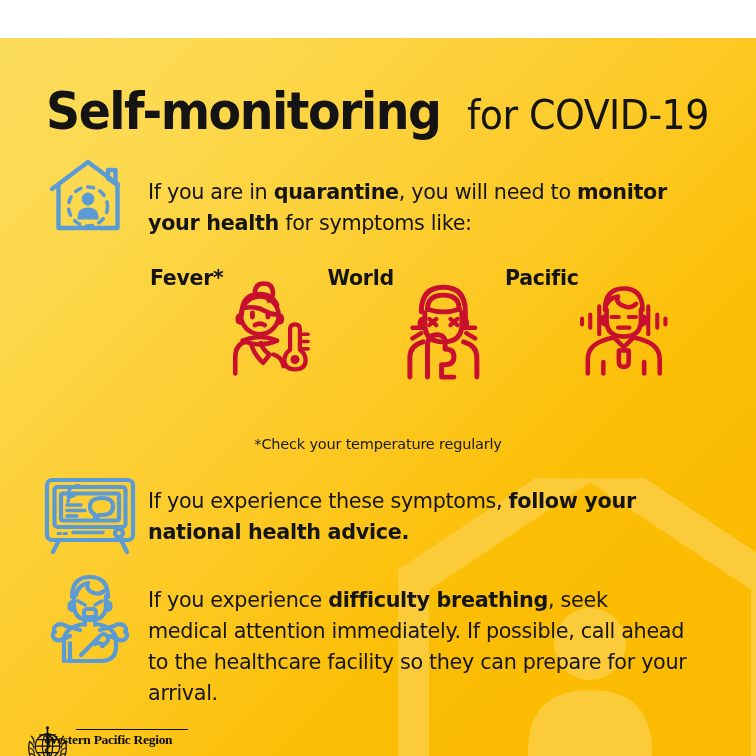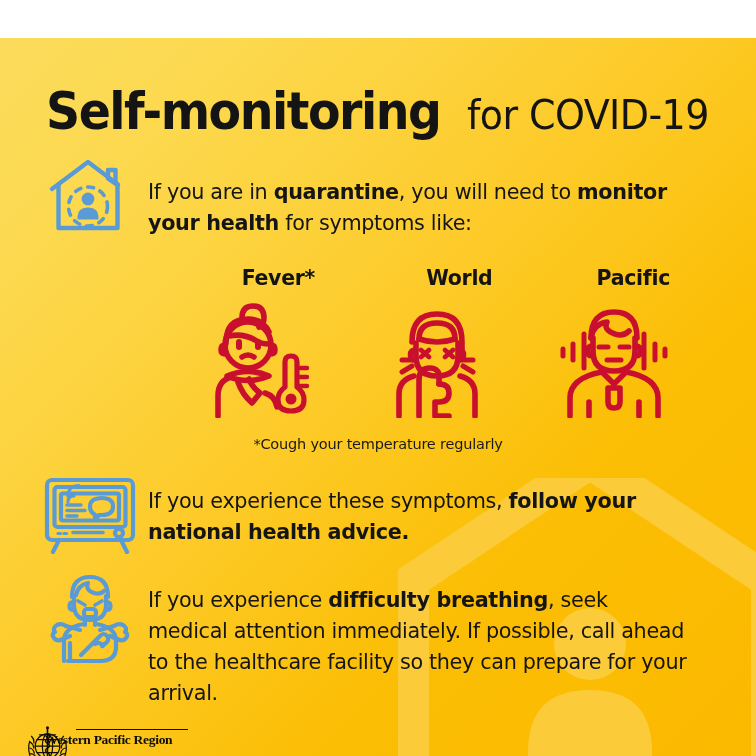--- a/index.html
+++ b/index.html
@@ -80,22 +80,21 @@
     position: absolute;
     left: 150px; top: 228px;
     width: 520px; height: 165px;
     display: flex;
     justify-content: space-between;
     align-items: flex-start;
   }
   .symptom {
     width: 165px;
     display: flex;
-    flex-direction: column;
-    align-items: flex-end;
+    align-items: flex-start;
   }
   .symptom-label {
     font-family: "DejaVu Sans", sans-serif;
     font-weight: bold;
     font-size: 20.5px;
     letter-spacing: -0.3px;
     color: #141414;
     margin-bottom: 8px;
   }
   .symptom-icon { width: 112px; height: 120px; }
@@ -295,21 +294,21 @@
           <path d="M5 51 L5 58" stroke-width="5"></path>
 
           <path d="M86 36 L86 70" stroke-width="5"></path>
           <path d="M97 46 L97 62" stroke-width="5"></path>
           <path d="M107 51 L107 58" stroke-width="5"></path>
         </g>
       </svg>
     </div>
   </div>
 
-  <div id="footnote">*Cough your temperature regularly</div>
+  <div id="footnote">*Check your temperature regularly</div>
 
   <svg class="row-icon" id="row2-icon" width="96" height="80" viewBox="0 0 96 80" fill="none">
     <g stroke="#5B9BD5" stroke-width="4.2" stroke-linecap="round" stroke-linejoin="round" fill="none">
 
       <rect x="5" y="6" width="86" height="60" rx="5"></rect>
 
       <rect x="12.5" y="13" width="71" height="40" rx="3"></rect>
       <rect x="19" y="19.5" width="58" height="27" rx="2"></rect>
 
       <path d="M60 24 q11 0 11 8.5 q0 8.5 -11 8.5 l-3 0 l-4 4.5 l0 -4.8 q-5 -2.4 -5 -8.2 q0 -8.5 12 -8.5 Z"></path>

